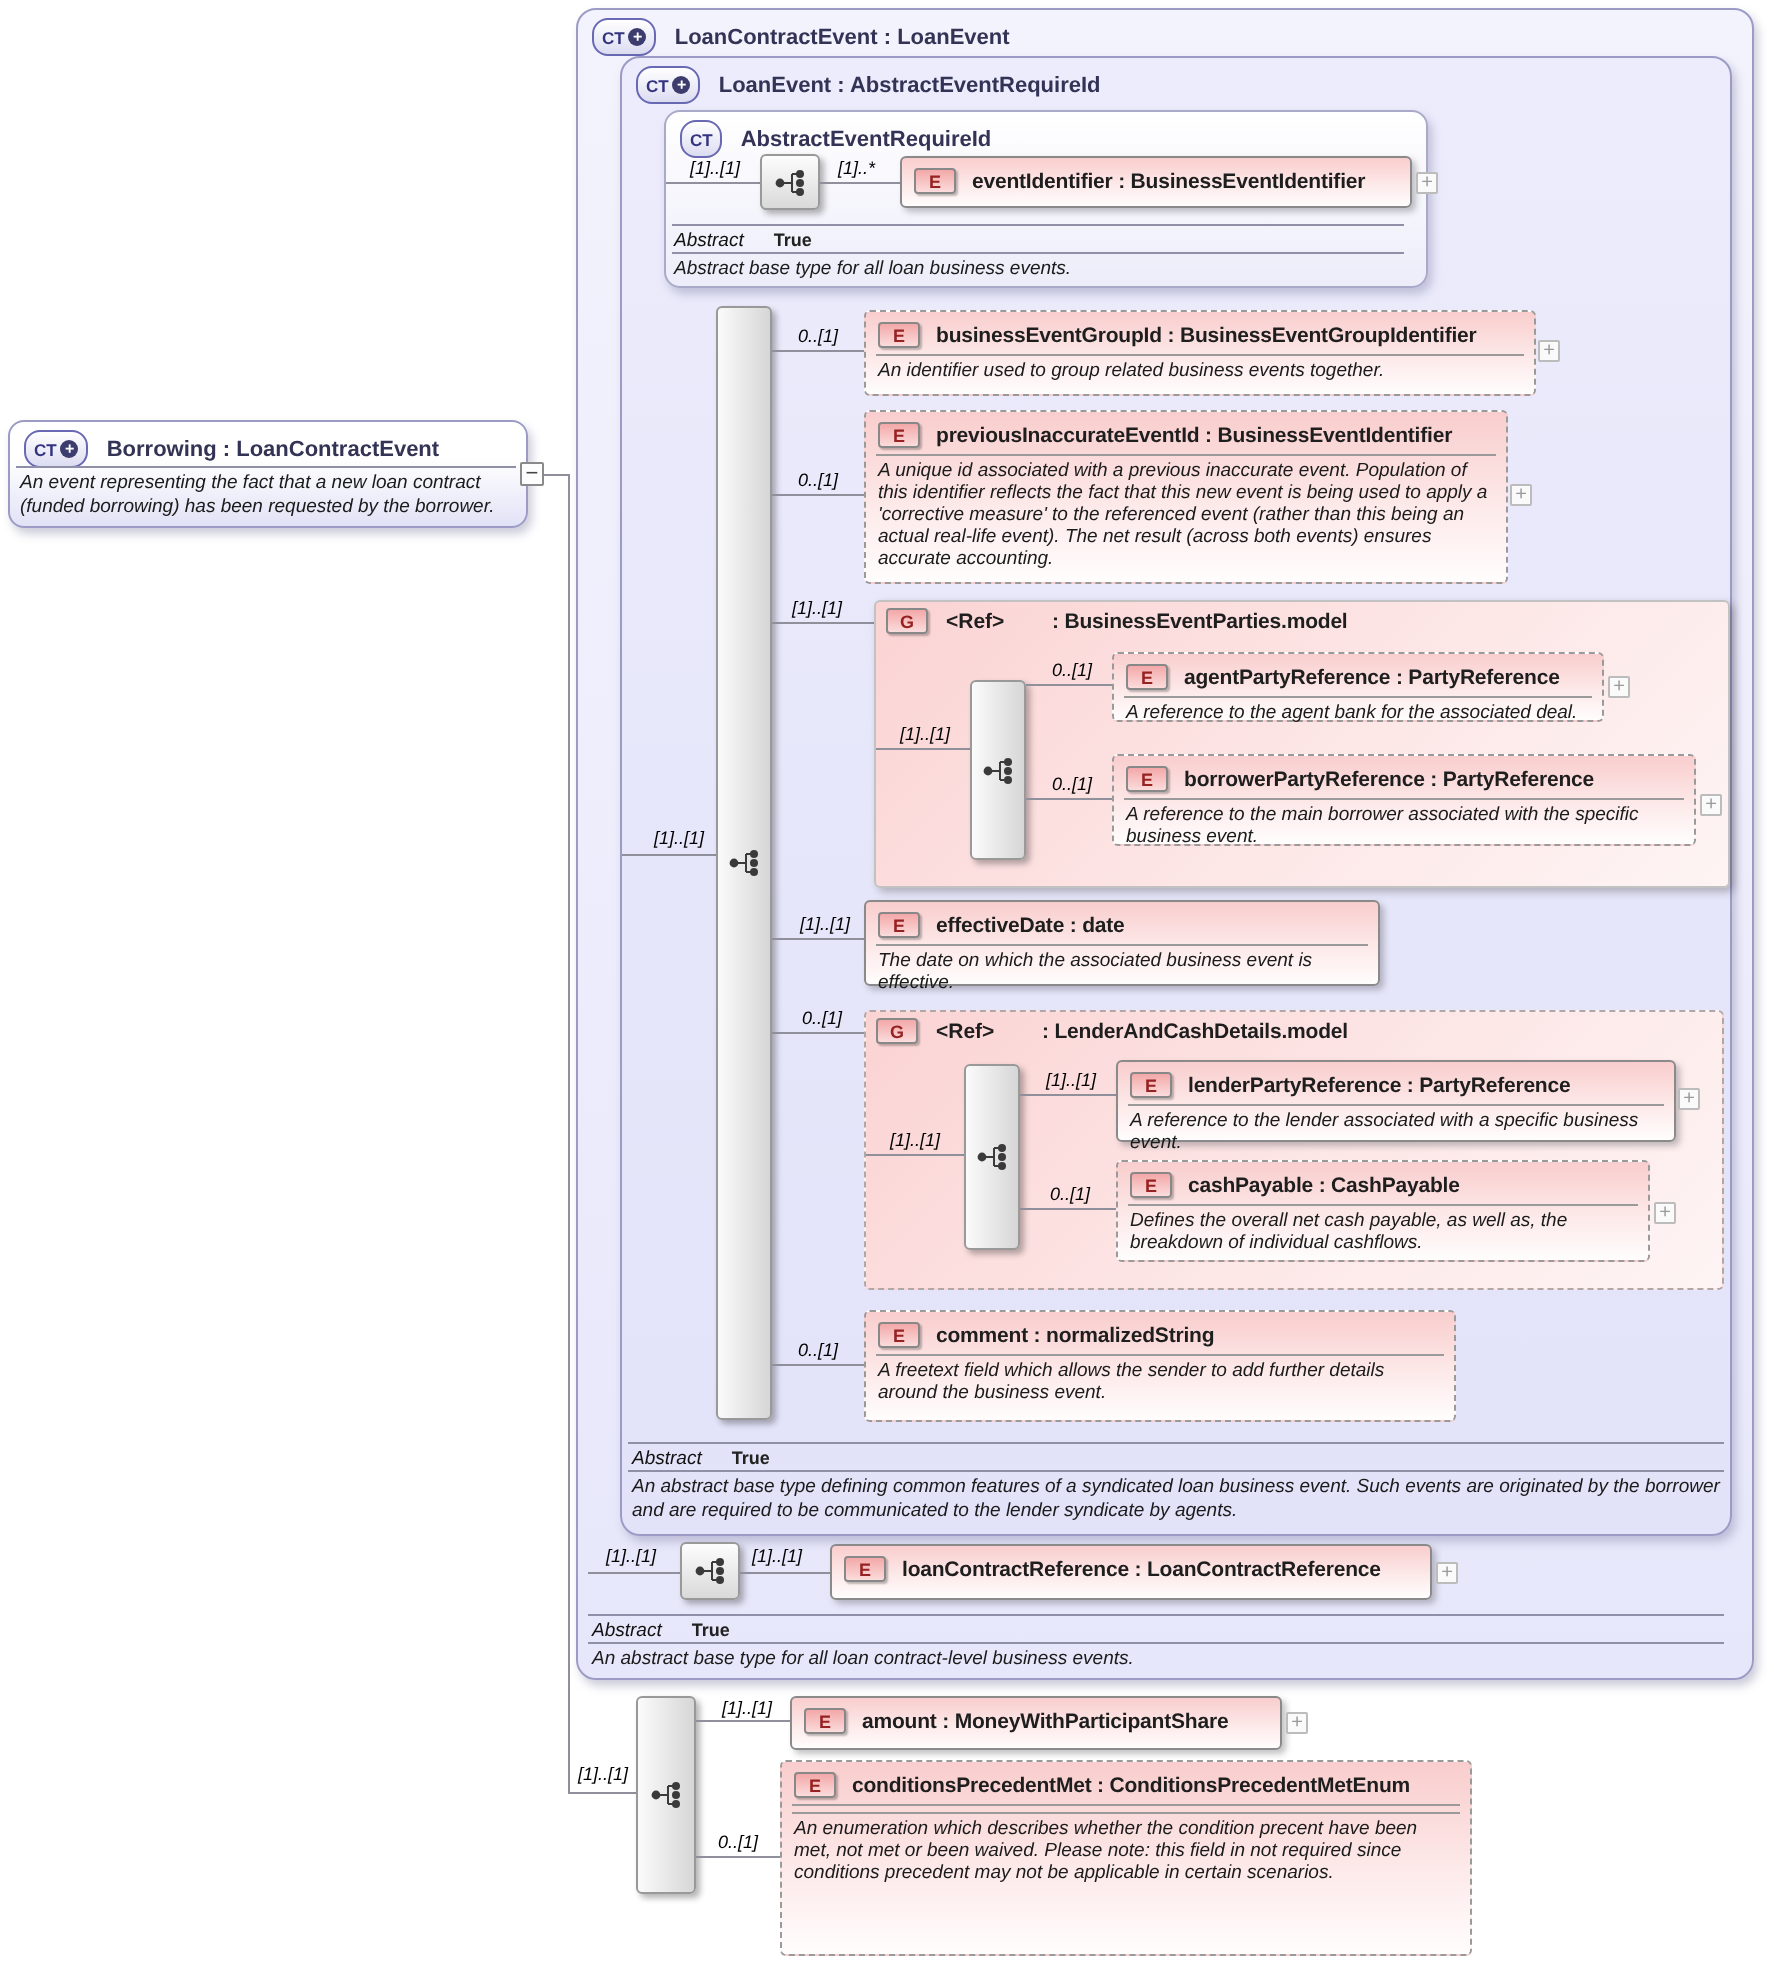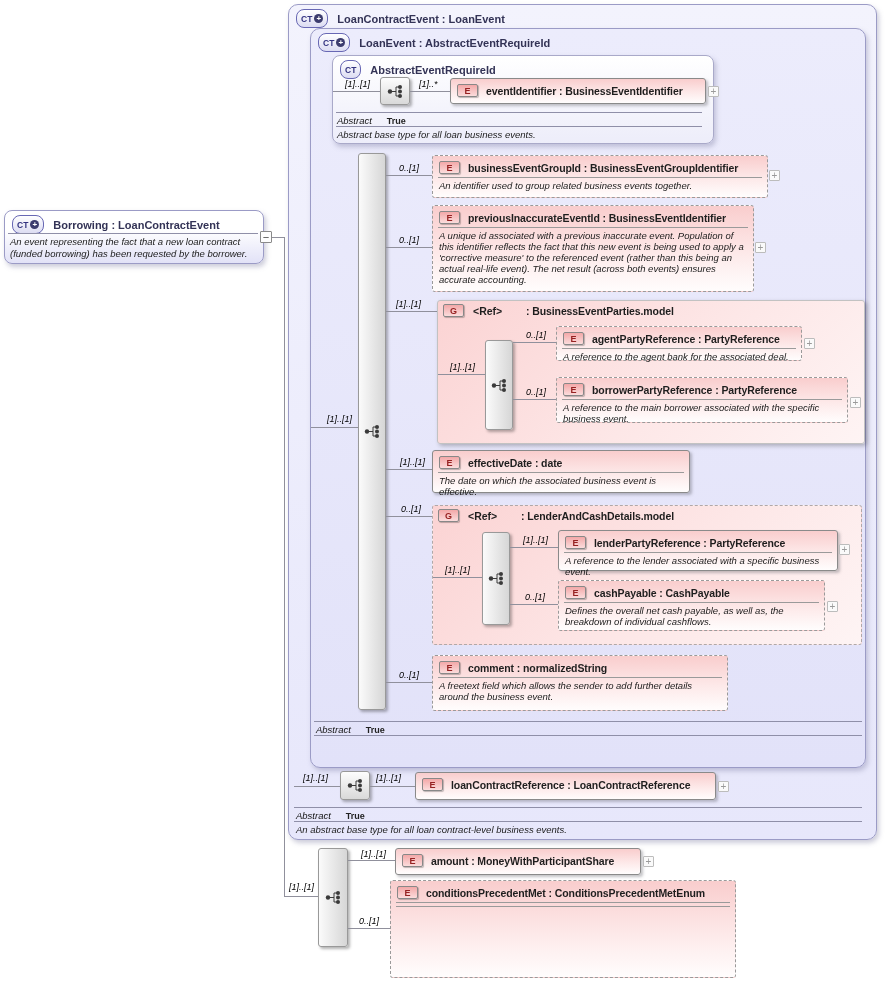--- a/index.html
+++ b/index.html
@@ -306,20 +306,21 @@
     <div class="elem-hr"></div>
     <div class="desc">A freetext field which allows the sender to add further details around the business event.</div>
   </div>
 
   <div class="inner-hr" style="left:314px;top:721px;width:548px;"></div>
   <div class="abs-row" style="left:316px;top:724px;">
     <span class="abs-label">Abstract</span>
     <span class="abs-val">True</span>
   </div>
   <div class="inner-hr" style="left:314px;top:735px;width:548px;"></div>
+  <div class="desc-free" style="left:316px;top:738px;width:544px;">An abstract base type defining common features of a syndicated loan business event. Such events are originated by the borrower and are required to be communicated to the lender syndicate by agents.</div>
 
   <div class="hline" style="left:294px;top:786px;width:46px;"></div>
   <span class="card-label" style="left:303px;top:773px;">[1]..[1]</span>
   <div class="seqbox" style="left:340px;top:771px;width:30px;height:29px;">
     <svg width="17" height="15" viewBox="0 0 17 15">
         <line x1="2" y1="7.5" x2="9" y2="7.5" stroke="#3a3a3a"></line>
         <line x1="9" y1="3" x2="9" y2="12" stroke="#3a3a3a"></line>
         <line x1="9" y1="3" x2="12" y2="3" stroke="#3a3a3a"></line>
         <line x1="9" y1="12" x2="12" y2="12" stroke="#3a3a3a"></line>
         <circle cx="3" cy="7.5" r="2.2" fill="#3a3a3a"></circle>
@@ -370,15 +371,16 @@
 
   <div class="hline" style="left:348px;top:928px;width:42px;"></div>
   <span class="card-label" style="left:359px;top:916px;">0..[1]</span>
   <div class="elem opt" style="left:390px;top:880px;width:346px;height:98px;">
     <div class="elem-hdr">
         <span class="e-icon">E</span>
         <span class="elem-title">conditionsPrecedentMet : ConditionsPrecedentMetEnum</span>
       </div>
     <div class="elem-hr"></div>
     <div class="elem-hr"></div>
+    <div class="desc">An enumeration which describes whether the condition precent have been met, not met or been waived. Please note: this field in not required since conditions precedent may not be applicable in certain scenarios.</div>
   </div>
 
 </div>
 
 </body></html>

